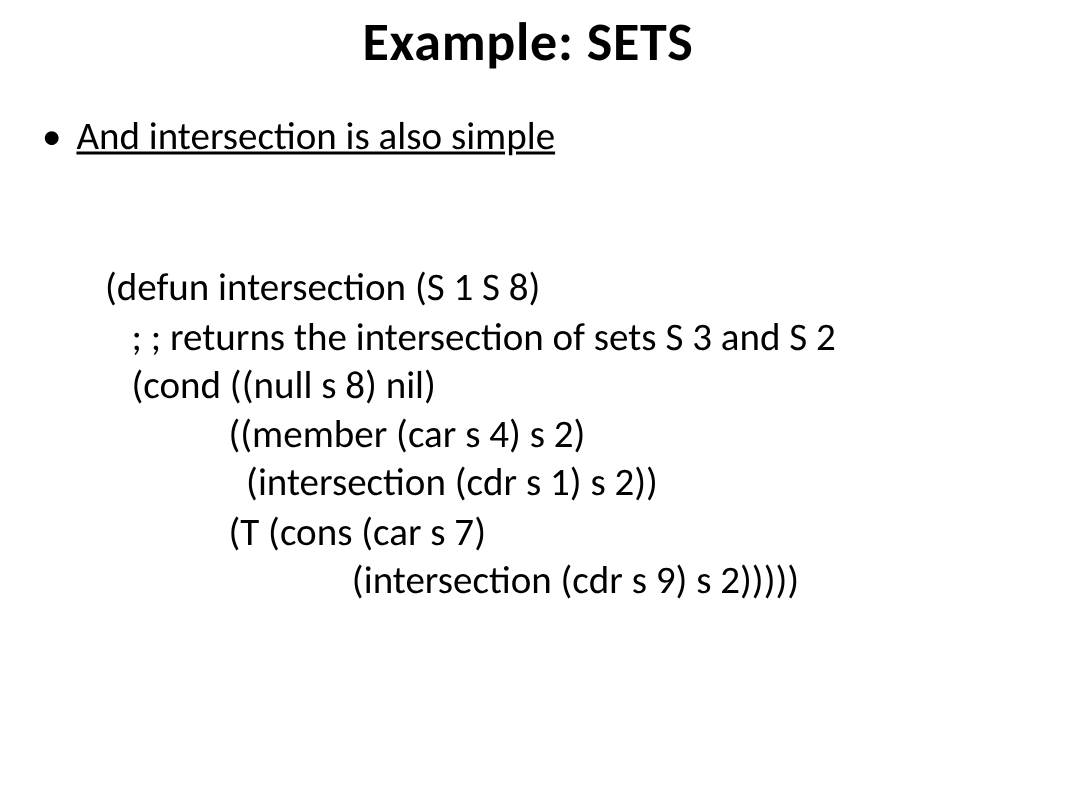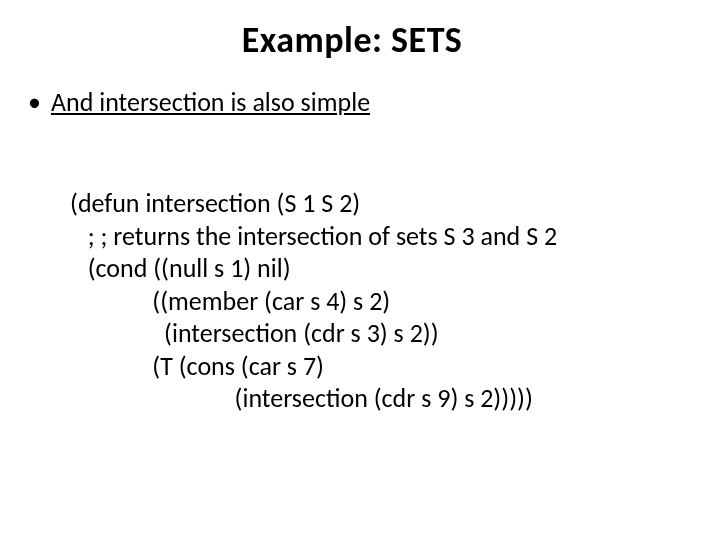--- a/index.html
+++ b/index.html
@@ -10,21 +10,21 @@
     background: #ffffff;
     font-family: Calibri, "Segoe UI", Arial, sans-serif;
     color: #000000;
     overflow: hidden;
   }
   .slide {
     width: 704px;
     height: 540px;
     position: relative;
     box-sizing: border-box;
-    padding-top: 18px;
+    padding-top: 6px;
   }
   .title {
     text-align: center;
     font-weight: 700;
     font-size: 36px;
     letter-spacing: 0.5px;
     margin: 0 0 24px 0;
   }
   .bullet-row {
     display: flex;
@@ -58,22 +58,22 @@
 <div class="slide">
 
   <h1 class="title">Example: SETS</h1>
 
   <div class="bullet-row">
     <span class="bullet-dot">•</span>
     <span class="bullet-text">And intersection is also simple</span>
   </div>
 
   <div class="code-block">
-<span>(defun intersection (S 1 S 2)</span>
+<span>(defun intersection (S 1 S 8)</span>
 <span>   ; ; returns the intersection of sets S 3 and S 2</span>
-<span>   (cond ((null s 1) nil)</span>
+<span>   (cond ((null s 8) nil)</span>
 <span>              ((member (car s 4) s 2)</span>
-<span>                (intersection (cdr s 3) s 2))</span>
+<span>                (intersection (cdr s 1) s 2))</span>
 <span>              (T (cons (car s 7)</span>
 <span>                            (intersection (cdr s 9) s 2)))))</span>
   </div>
 
 </div>
 
 </body></html>

